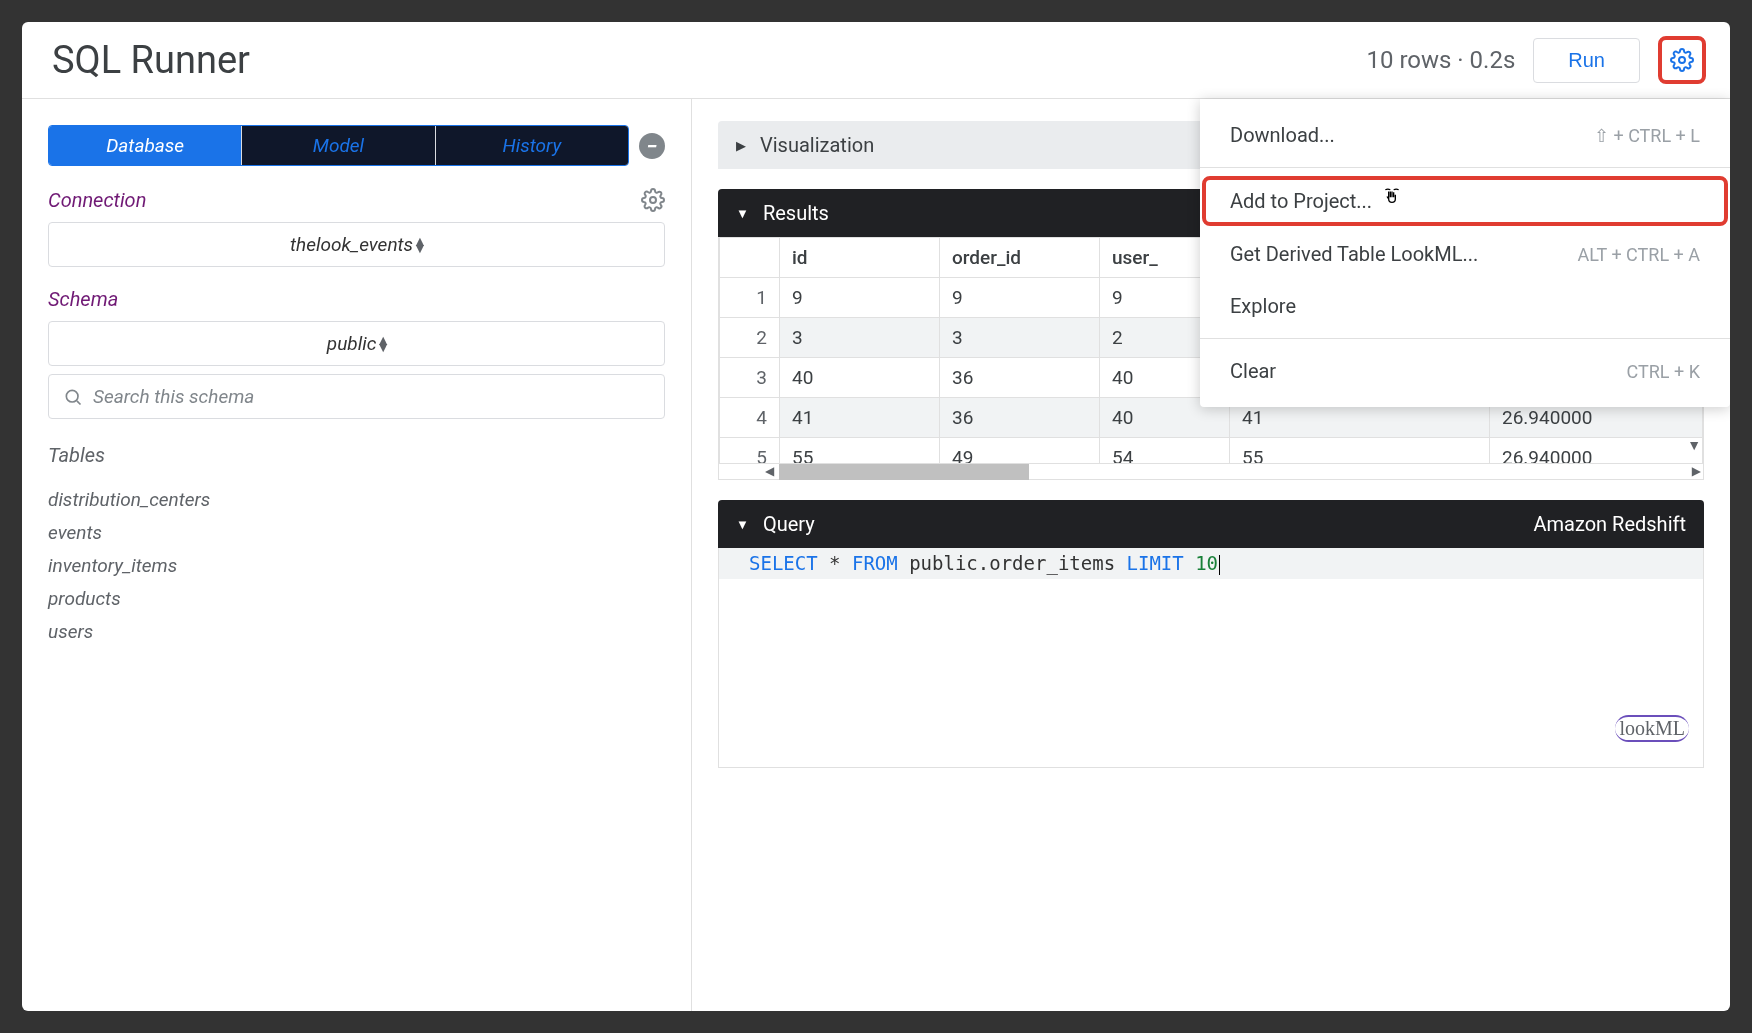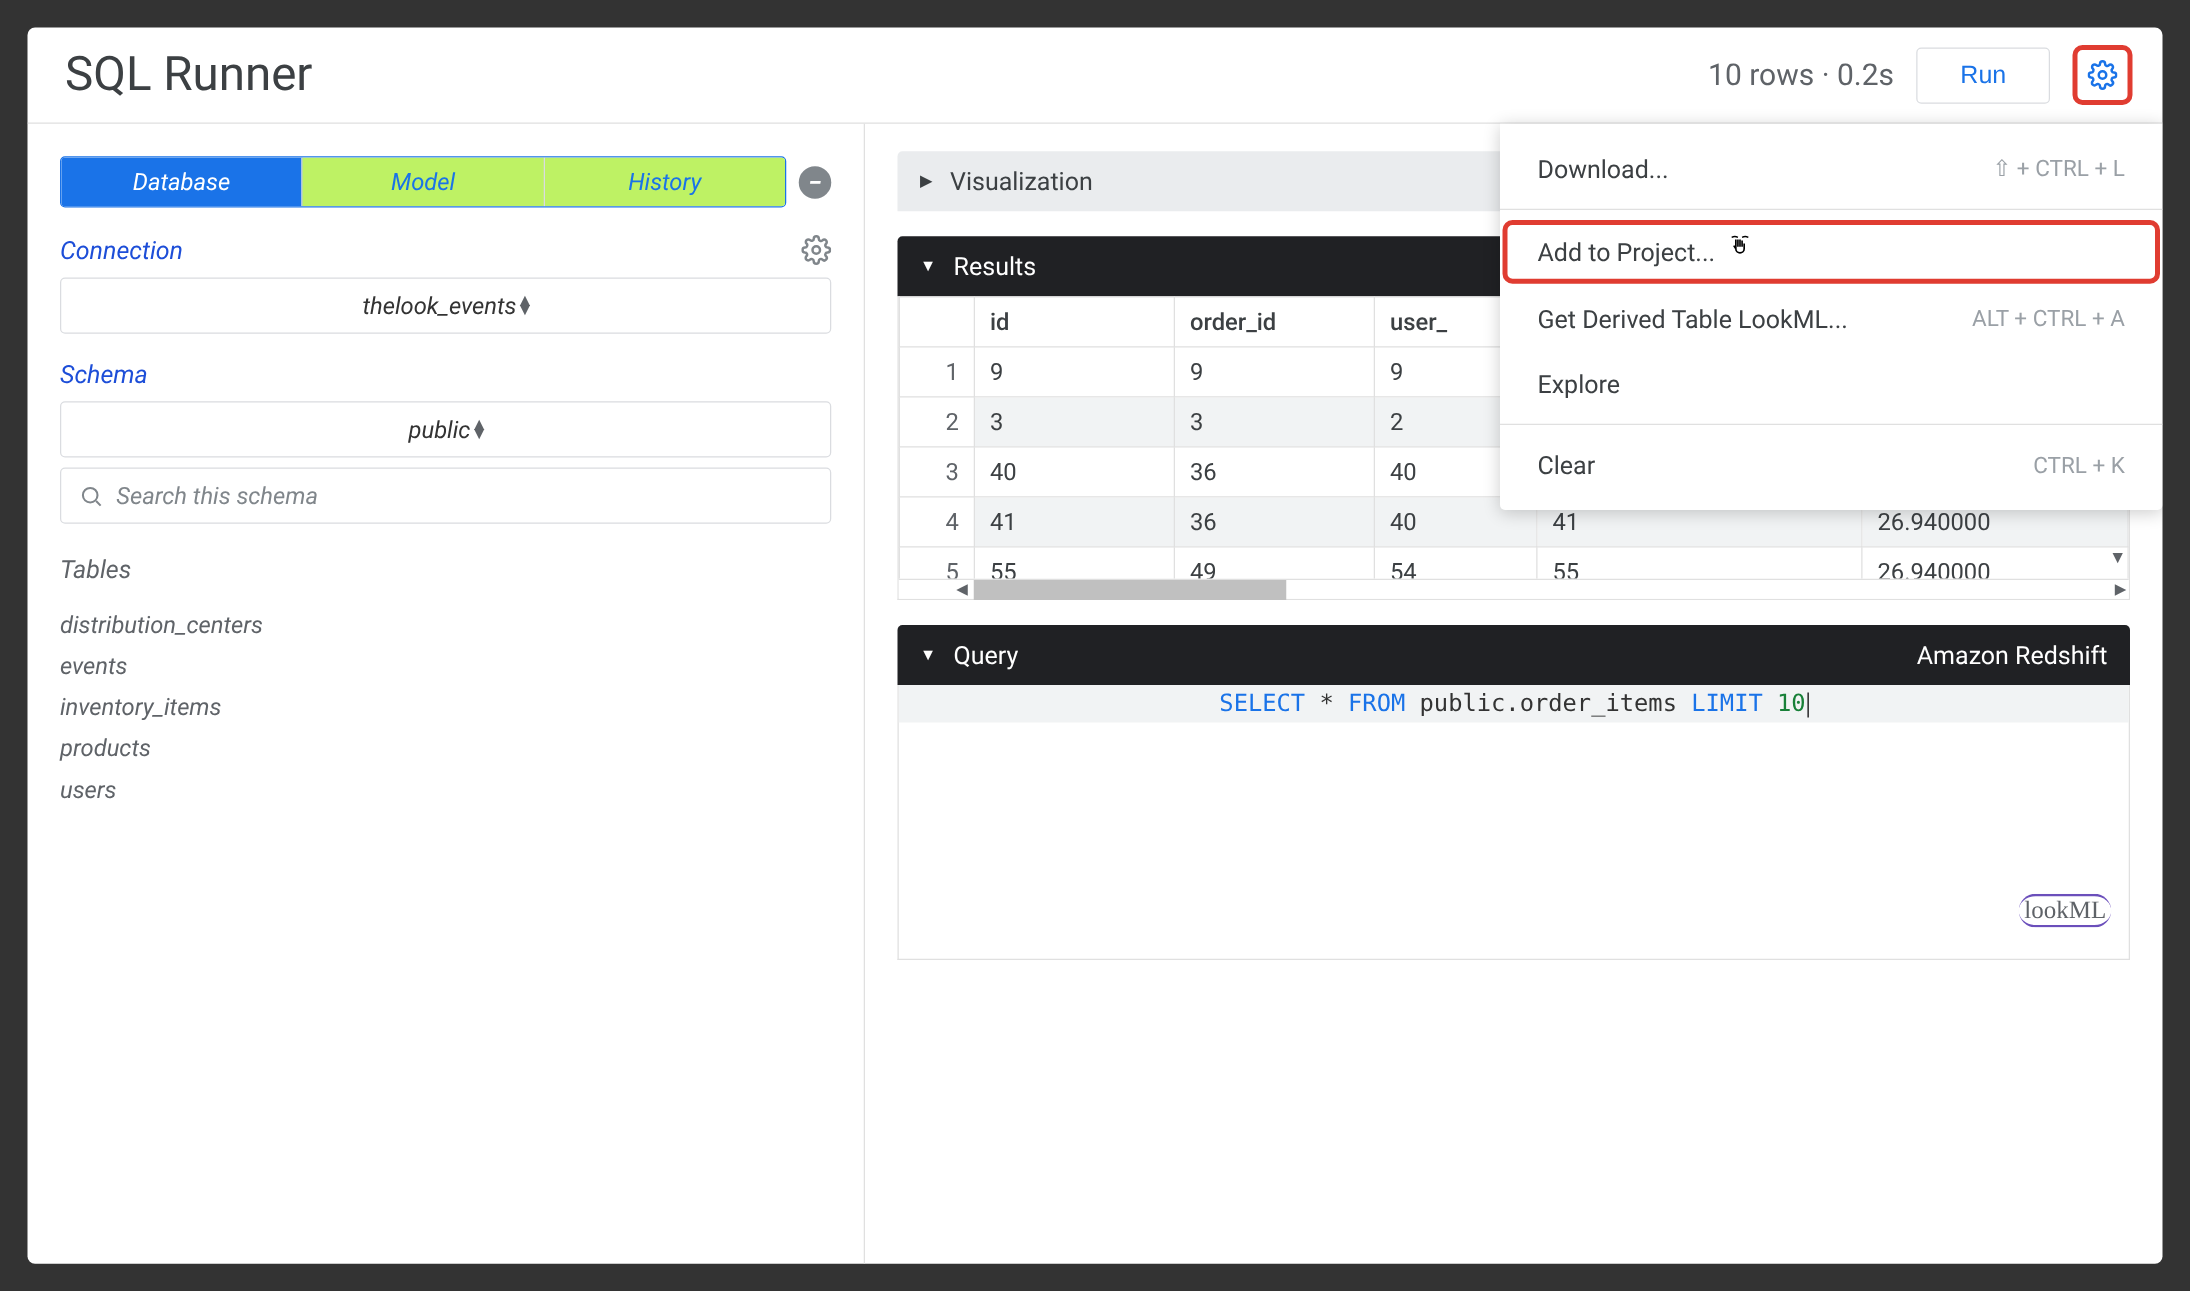--- a/index.html
+++ b/index.html
@@ -82,21 +82,21 @@
     border-radius: 4px;
     overflow: hidden;
     flex: 1;
   }
   .tab {
     flex: 1;
     text-align: center;
     padding: 8px 0;
     font-size: 19px;
     color: #1a73e8;
-    background: #bef264;
+    background: #0f172a;
     cursor: pointer;
     border-right: 1px solid #dadce0;
   }
   .tab:last-child { border-right: none; }
   .tab.active { background: #1a73e8; color: #fff; }
   .collapse-btn {
     width: 26px; height: 26px;
     background: #80868b;
     color: #fff;
     border-radius: 50%;
@@ -111,21 +111,21 @@
     margin-bottom: 20px;
   }
   .section-label-row {
     display: flex;
     align-items: center;
     justify-content: space-between;
     margin-bottom: 10px;
   }
   .section-label {
     font-size: 20px;
-    color: #1d4ed8;
+    color: #701a75;
   }
   .select {
     width: 100%;
     border: 1px solid #dadce0;
     border-radius: 4px;
     padding: 10px 14px;
     font-size: 19px;
     display: flex;
     justify-content: center;
     align-items: center;
@@ -241,21 +241,20 @@
     border-top: none;
     height: 220px;
     position: relative;
     background: #fff;
   }
   .code-line {
     padding: 4px 30px;
     font-family: "Menlo","Consolas",monospace;
     font-size: 19px;
     background: #f1f3f4;
-    text-align: center;
   }
   .kw { color: #1a73e8; }
   .num { color: #188038; }
   .lookml-badge {
     position: absolute;
     right: 14px;
     bottom: 25px;
     font-family: serif;
     color: #5f6368;
     font-size: 20px;

